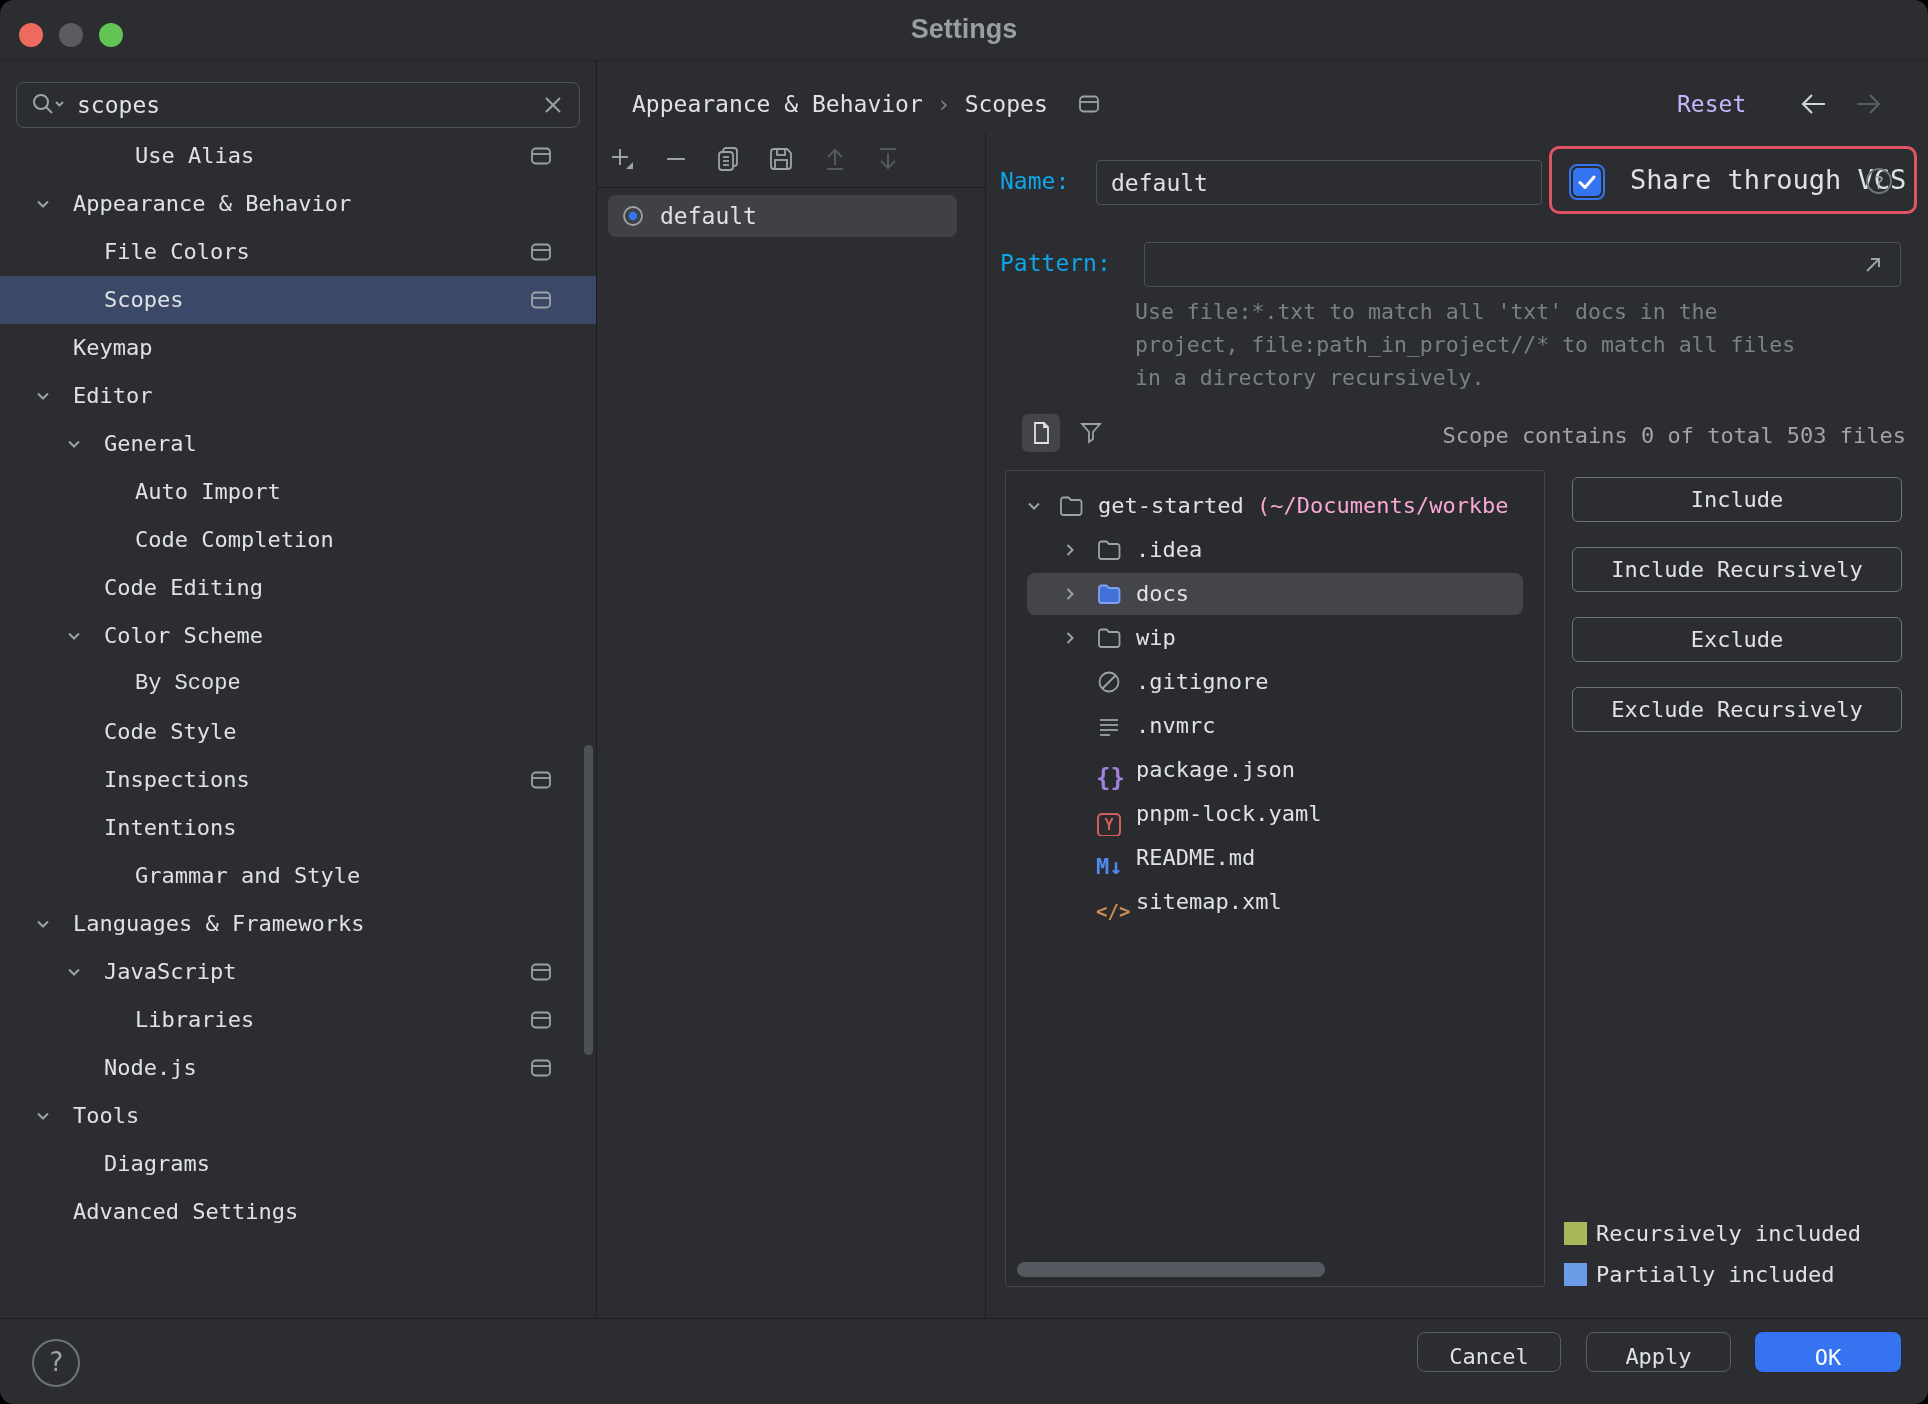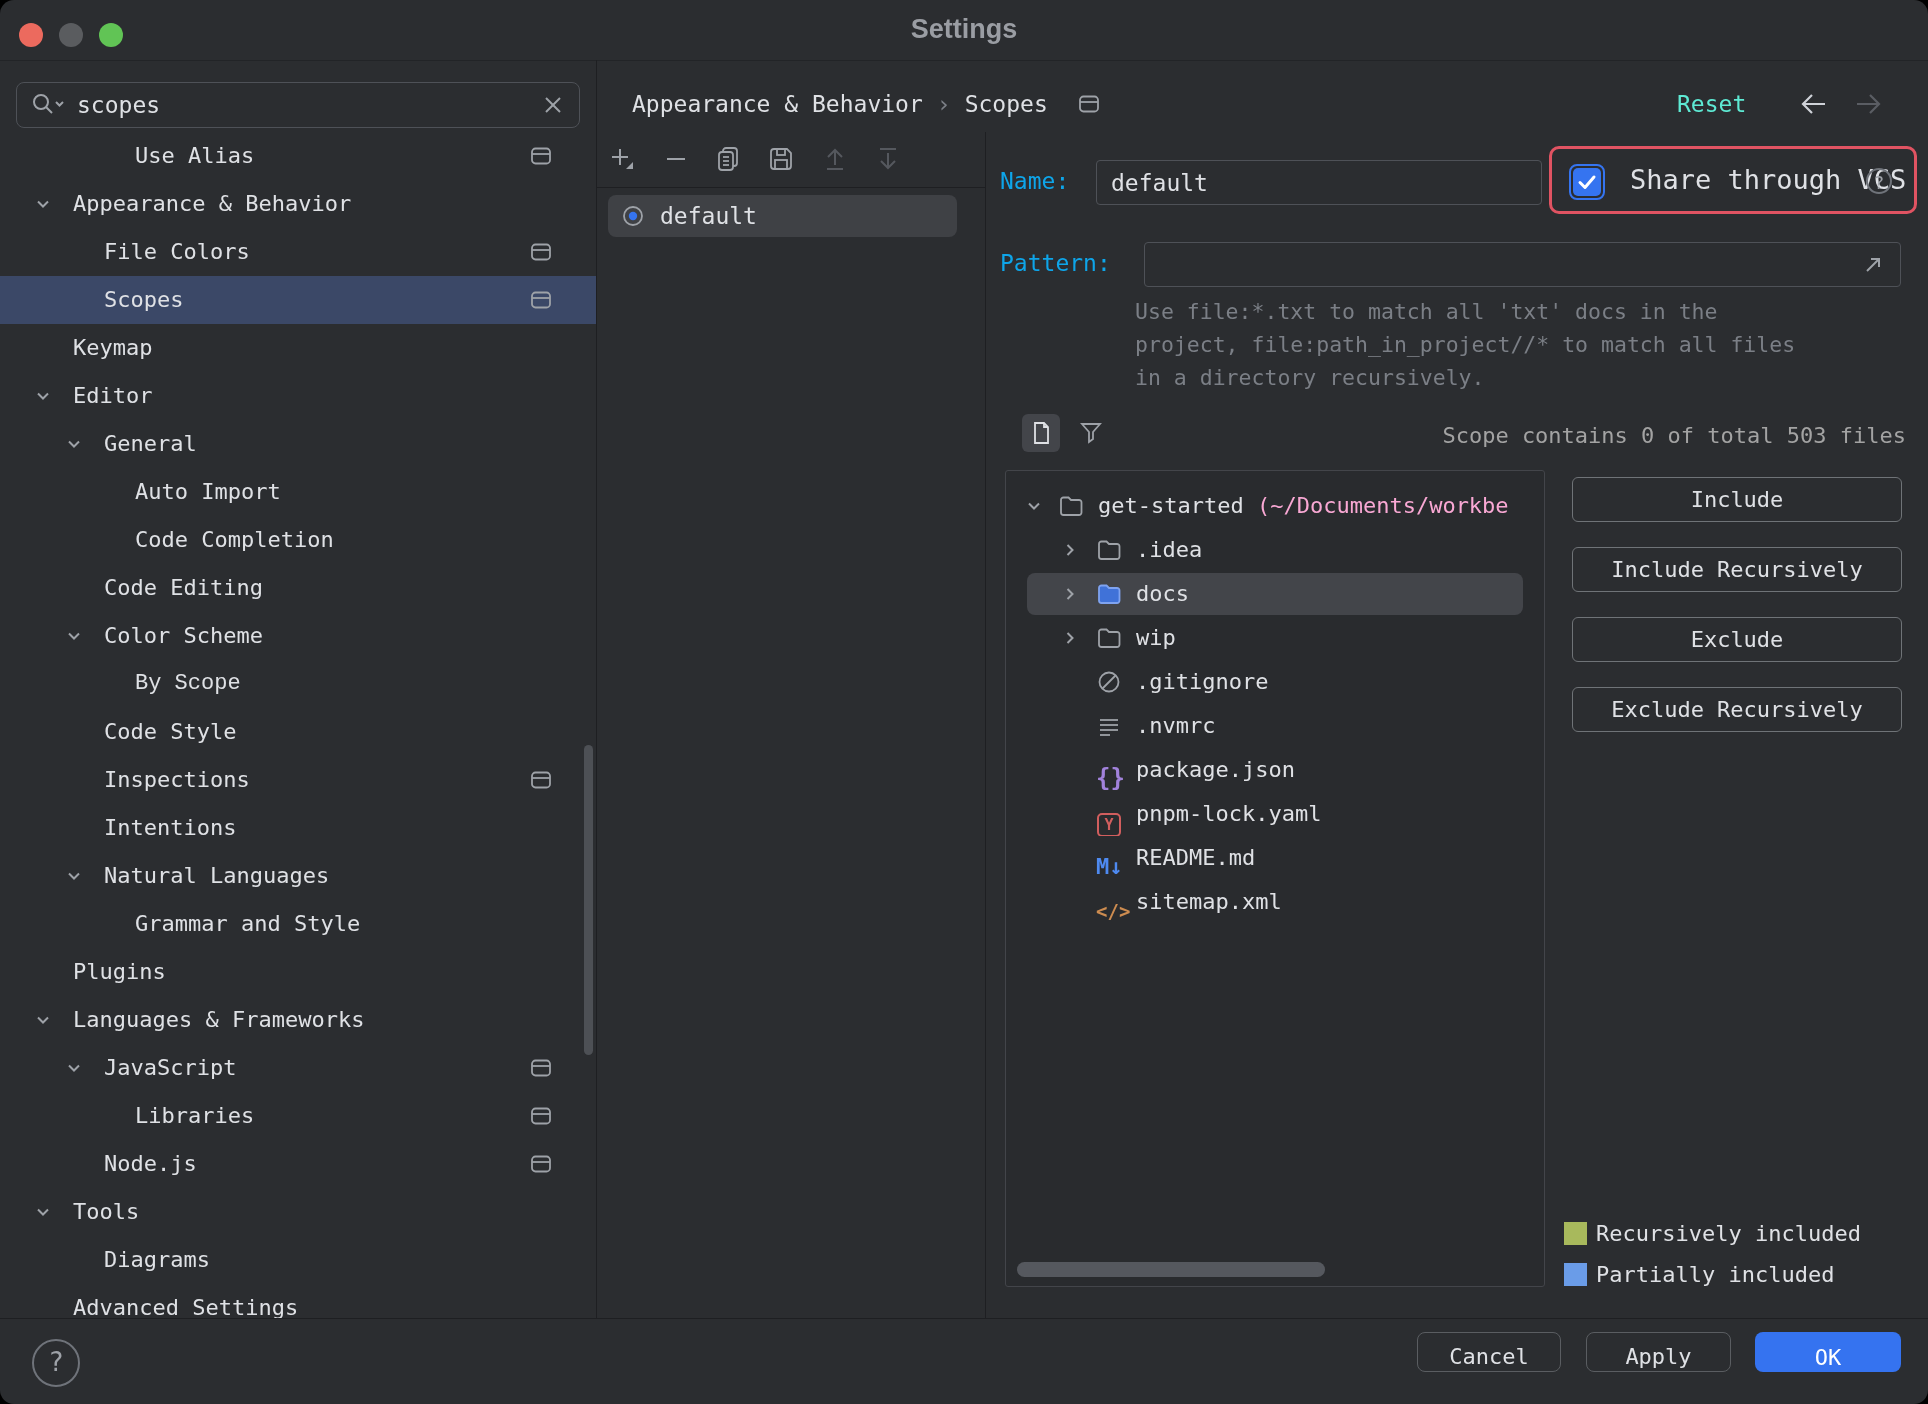--- a/index.html
+++ b/index.html
@@ -41,21 +41,21 @@
   .btn{position:absolute;height:40px;border-radius:8px;border:1.5px solid #5a5d61;background:transparent;
     color:#dfe1e5;font-family:"DejaVu Sans Mono",monospace;font-size:22px;text-align:center;line-height:46px;cursor:pointer;box-sizing:border-box;}
   .btn-cancel{left:1417px;top:1332px;width:144px;}
   .btn-apply{left:1586px;top:1332px;width:145px;}
   .btn-ok{left:1755px;top:1332px;width:146px;border:none;background:#3573f0;color:#fff;line-height:49px;}
   
   .breadcrumb{position:absolute;left:632px;top:88px;height:32px;line-height:32px;font-size:23px;white-space:nowrap;}
   .crumb{color:#dfe1e5;cursor:pointer;}
   .crumb-sep{color:#7b7f86;padding:0 14px;}
   .crumb-icon{display:inline-block;width:22px;height:22px;margin-left:16px;vertical-align:-3px;color:#9ea2a8;}
-  .reset-link{position:absolute;left:1677px;top:88px;height:32px;line-height:32px;font-size:23px;color:#5eead4;cursor:pointer;}
+  .reset-link{position:absolute;left:1677px;top:88px;height:32px;line-height:32px;font-size:23px;color:#c4b5fd;cursor:pointer;}
   .nav-arrow{position:absolute;top:90px;width:34px;height:28px;cursor:pointer;color:#cfd2d8;}
   .nav-back{left:1797px;}
   .nav-fwd{left:1851px;color:#5a5d63;}
   
   .scope-toolbar{position:absolute;left:596px;top:132px;width:389px;height:55px;}
   .tool-ic{position:absolute;top:14px;width:26px;height:26px;color:#9ea2a8;cursor:pointer;}
   .tool-ic.disabled{color:#55585e;cursor:default;}
   .scope-item{position:absolute;left:608px;top:195px;width:349px;height:42px;border-radius:8px;background:#3f4145;cursor:pointer;}
   .scope-item-icon{position:absolute;left:14px;top:10px;width:22px;height:22px;}
   .scope-item-label{position:absolute;left:52px;top:0;height:42px;line-height:42px;font-size:23px;color:#dfe1e5;}
@@ -219,32 +219,21 @@
           <svg viewBox="0 0 22 22" fill="none" stroke="currentColor" stroke-width="1.8">
             <rect x="2" y="3.5" width="18" height="15" rx="3.5"></rect>
             <line x1="2" y1="9" x2="20" y2="9"></line>
           </svg>
         </span>
       </div>
       <div class="side-row">
         <span style="position: absolute; left: 104px;">Intentions</span>
       </div>
       <div class="side-row">
-        <span class="side-chevron" style="left: 64px;">
-          <svg viewBox="0 0 20 20" fill="none" stroke="currentColor" stroke-width="2">
-            <polyline points="5,7.5 10,12.5 15,7.5"></polyline>
-          </svg>
-        </span>
-        <span style="position: absolute; left: 104px;">Natural Languages</span>
-      </div>
-      <div class="side-row">
         <span style="position: absolute; left: 135px;">Grammar and Style</span>
-      </div>
-      <div class="side-row">
-        <span style="position: absolute; left: 73px;">Plugins</span>
       </div>
       <div class="side-row">
         <span class="side-chevron" style="left: 33px;">
           <svg viewBox="0 0 20 20" fill="none" stroke="currentColor" stroke-width="2">
             <polyline points="5,7.5 10,12.5 15,7.5"></polyline>
           </svg>
         </span>
         <span style="position: absolute; left: 73px;">Languages &amp; Frameworks</span>
       </div>
       <div class="side-row">

